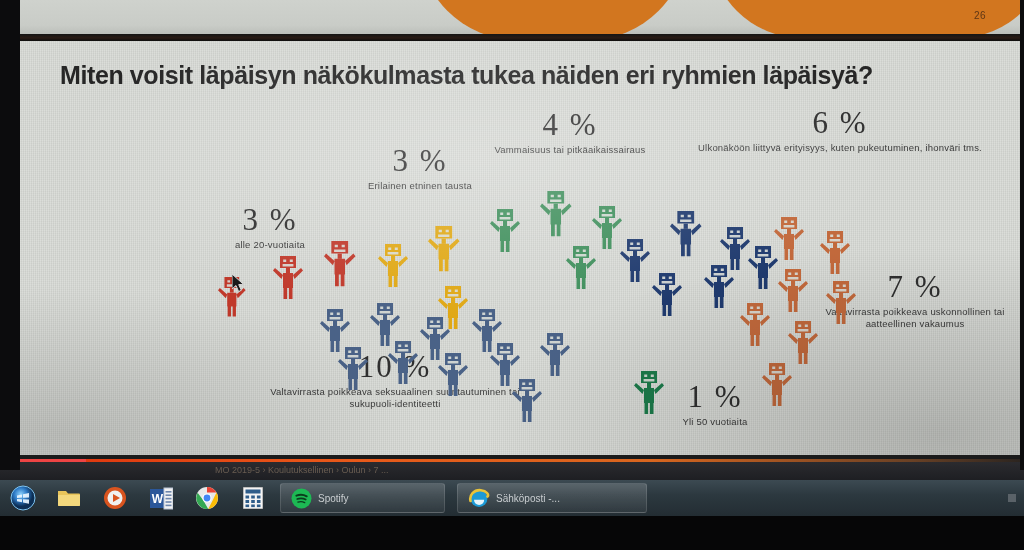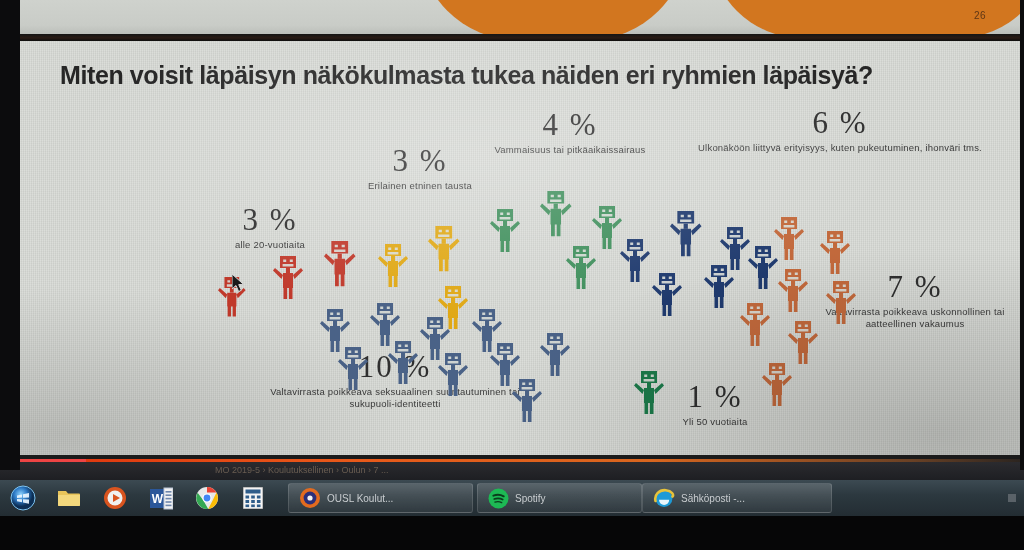--- a/index.html
+++ b/index.html
@@ -452,42 +452,34 @@
           <rect x="2.5" y="13" width="3.6" height="3"></rect>
             <rect x="8.2" y="13" width="3.6" height="3"></rect>
           <rect x="13.9" y="13" width="3.6" height="3"></rect>
           <rect x="2.5" y="17.5" width="3.6" height="2.6"></rect>
             <rect x="8.2" y="17.5" width="3.6" height="2.6"></rect>
           <rect x="13.9" y="17.5" width="3.6" height="2.6"></rect>
         </g>
       </svg>
     </div>
 
-    <div class="tb-task" style="margin-left:12px;width:185px">
-      <svg width="22" height="22" viewBox="0 0 22 22">
-        <circle cx="11" cy="11" r="10" fill="#e36b1f"></circle>
-        <circle cx="11" cy="11" r="6.4" fill="#2b2f7a"></circle>
-        <circle cx="11" cy="11" r="2.6" fill="#f2f2f2"></circle>
-      </svg>
-      <span class="lbl">OUSL Koulut...</span>
-    </div>
 
     <div class="tb-task" style="margin-left:4px;width:165px">
       <svg width="21" height="21" viewBox="0 0 21 21">
         <circle cx="10.5" cy="10.5" r="10" fill="#1db954"></circle>
         <g stroke="#0a3d1c" stroke-linecap="round" fill="none">
           <path d="M5.4 7.6 c3.6 -1.4 7.4 -1 10.3 0.7" stroke-width="2"></path>
           <path d="M6.2 11 c3 -1.1 6.1 -0.8 8.5 0.6" stroke-width="1.7"></path>
           <path d="M6.9 14.1 c2.4 -0.8 4.8 -0.6 6.8 0.5" stroke-width="1.4"></path>
         </g>
       </svg>
       <span class="lbl">Spotify</span>
     </div>
 
-    <div class="tb-task" style="margin-left:0;width:190px">
+    <div class="tb-task" style="margin-left:12px;width:190px">
       <svg width="22" height="22" viewBox="0 0 22 22">
         <circle cx="11" cy="11.5" r="8.4" fill="#1d9ad6"></circle>
         <path d="M2.5 14 C1 8 6 2.6 12.8 3.2 C19 3.8 21 8 19.5 9.5" fill="none" stroke="#e8c33a" stroke-width="2.6" stroke-linecap="round"></path>
         <path d="M6 12.8 h10.2 a5.1 5.1 0 0 1 -10.2 0 Z" fill="#ffffff" opacity=".9"></path>
       </svg>
       <span class="lbl">Sähköposti -...</span>
     </div>
 
     <div class="sys-tray"></div>
   </div>

